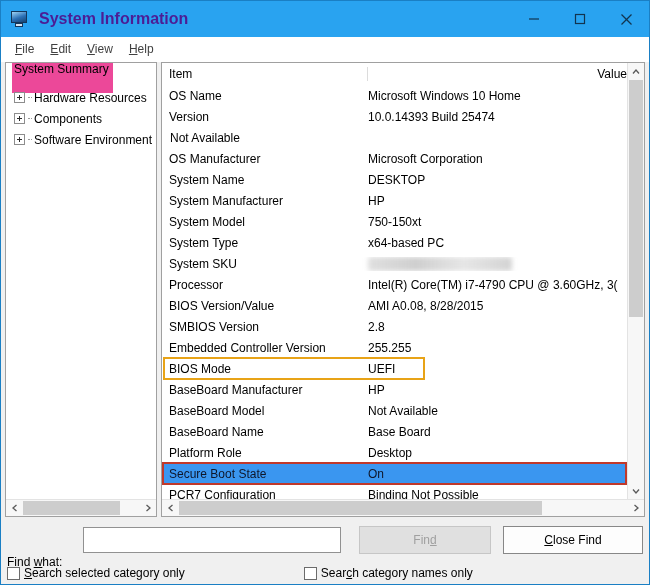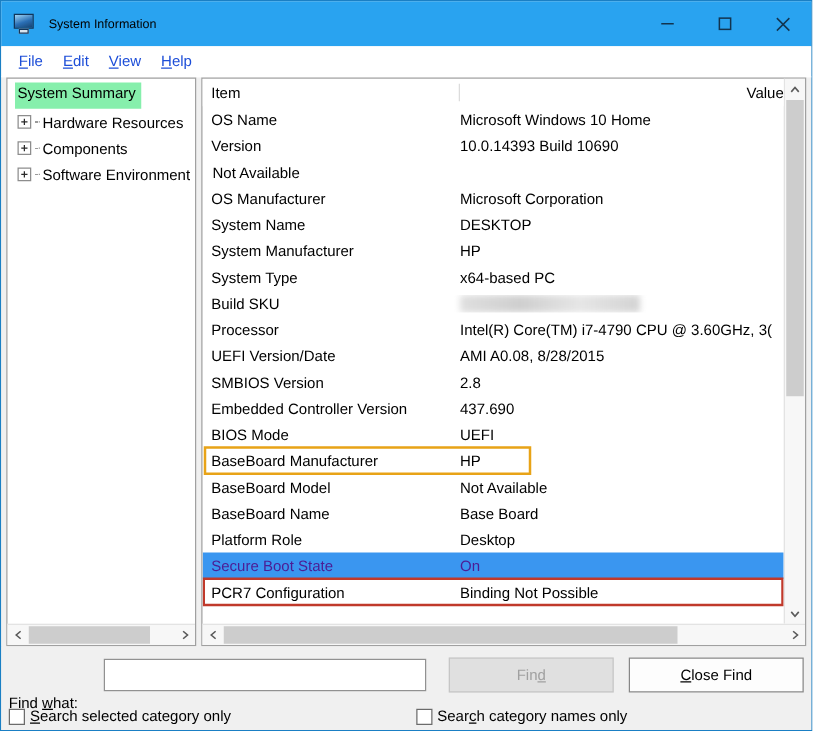--- a/index.html
+++ b/index.html
@@ -53,25 +53,26 @@
   }
   .title-icon .stand {
     position: absolute;
     left: 5px; top: 14px;
     width: 8px; height: 4px;
     background: #d8e4ef;
     border: 1px solid #13365a;
     box-sizing: border-box;
   }
   .title-text {
-    color: #000000;
-    font-size: 10px;
+    color: #4c1d95;
+    font-size: 16px;
     flex: 1 1 auto;
     white-space: nowrap;
     overflow: hidden;
+    font-weight: bold;
   }
   .win-btns { display: flex; height: 36px; flex: 0 0 auto; }
   .win-btn {
     width: 46px;
     height: 36px;
     display: flex;
     align-items: center;
     justify-content: center;
     color: #12344f;
   }
@@ -83,21 +84,21 @@
     background: #ffffff;
     display: flex;
     align-items: center;
     padding-left: 8px;
     flex: 0 0 auto;
     border-bottom: 1px solid #ffffff;
   }
   .menu-item {
     font-size: 12px;
     padding: 2px 10px 2px 6px;
-    color: #1d4ed8;
+    color: #404040;
     white-space: nowrap;
   }
   .menu-item u { text-decoration: underline; }
 
   
   .content {
     flex: 1 1 auto;
     display: flex;
     padding: 0 4px;
     background: #f0f0f0;
@@ -125,22 +126,22 @@
   }
   .tree-row {
     height: 21px;
     display: flex;
     align-items: center;
     white-space: nowrap;
     padding-left: 6px;
     font-size: 12px;
   }
   .tree-row.root .tree-label {
-    background: #86efac;
-    padding: 1px 4px 6px 2px;
+    background: #ec4899;
+    padding: 1px 4px 17px 2px;
   }
   .tree-row.child { padding-left: 8px; }
   .expander {
     width: 11px;
     height: 11px;
     border: 1px solid #8d8d8d;
     background: #ffffff;
     box-sizing: border-box;
     position: relative;
     margin-right: 3px;
@@ -217,21 +218,21 @@
     padding-left: 7px;
     box-sizing: border-box;
     overflow: hidden;
   }
   .cell-value {
     flex: 1 1 auto;
     padding-left: 8px;
     box-sizing: border-box;
     overflow: hidden;
   }
-  .row.selected { background: #3a96f0; color: #4c1d95; }
+  .row.selected { background: #3a96f0; color: #0f172a; }
   .blurred {
     display: inline-block;
     color: transparent;
     background: linear-gradient(90deg,
       rgba(150,150,150,.30), rgba(140,140,140,.42),
       rgba(165,165,165,.28), rgba(145,145,145,.40));
     filter: blur(2.6px);
     border-radius: 2px;
     user-select: none;
   }
@@ -356,21 +357,21 @@
     border-color: #878787;
     color: #000;
   }
   .check-row {
     display: flex;
     align-items: center;
     margin-top: 11px;
     font-size: 12px;
   }
   .chk-item { display: flex; align-items: center; white-space: nowrap; }
-  .chk-item.second { margin-left: 104px; padding-left: 44px; }
+  .chk-item.second { margin-left: 75px; padding-left: 44px; }
   .chkbox {
     width: 13px;
     height: 13px;
     border: 1px solid #6b6b6b;
     background: #ffffff;
     box-sizing: border-box;
     margin-right: 4px;
     flex: 0 0 auto;
   }
   .chk-label u { text-decoration: underline; }
@@ -460,60 +461,64 @@
             <div class="th th-item">Item</div>
             <div class="th th-value">Value</div>
           </div>
           <div class="rows" id="rows-host">
               <div class="row">
                 <div class="cell-item">OS Name</div>
                 <div class="cell-value">Microsoft Windows 10 Home</div>
               </div>
               <div class="row">
                 <div class="cell-item">Version</div>
-                <div class="cell-value">10.0.14393 Build 10690</div>
+                <div class="cell-value">10.0.14393 Build 25474</div>
               </div>
               <div class="row">
                 <div class="cell-value">Not Available</div>
               </div>
               <div class="row">
                 <div class="cell-item">OS Manufacturer</div>
                 <div class="cell-value">Microsoft Corporation</div>
               </div>
               <div class="row">
                 <div class="cell-item">System Name</div>
                 <div class="cell-value">DESKTOP</div>
               </div>
               <div class="row">
                 <div class="cell-item">System Manufacturer</div>
                 <div class="cell-value">HP</div>
               </div>
               <div class="row">
+                <div class="cell-item">System Model</div>
+                <div class="cell-value">750-150xt</div>
+              </div>
+              <div class="row">
                 <div class="cell-item">System Type</div>
                 <div class="cell-value">x64-based PC</div>
               </div>
               <div class="row">
-                <div class="cell-item">Build SKU</div>
+                <div class="cell-item">System SKU</div>
                 <div class="cell-value"><span class="blurred">XXXXXXXXXXXXXXXXXX</span></div>
               </div>
               <div class="row">
                 <div class="cell-item">Processor</div>
                 <div class="cell-value">Intel(R) Core(TM) i7-4790 CPU @ 3.60GHz, 3(</div>
               </div>
               <div class="row">
-                <div class="cell-item">UEFI Version/Date</div>
+                <div class="cell-item">BIOS Version/Value</div>
                 <div class="cell-value">AMI A0.08, 8/28/2015</div>
               </div>
               <div class="row">
                 <div class="cell-item">SMBIOS Version</div>
                 <div class="cell-value">2.8</div>
               </div>
               <div class="row">
                 <div class="cell-item">Embedded Controller Version</div>
-                <div class="cell-value">437.690</div>
+                <div class="cell-value">255.255</div>
               </div>
               <div class="row">
                 <div class="cell-item">BIOS Mode</div>
                 <div class="cell-value">UEFI</div>
               </div>
               <div class="annot annot-orange" style="top: 272px; left: 1px; height: 23px; width: 262px;"></div>
               <div class="row">
                 <div class="cell-item">BaseBoard Manufacturer</div>
                 <div class="cell-value">HP</div>
               </div>

